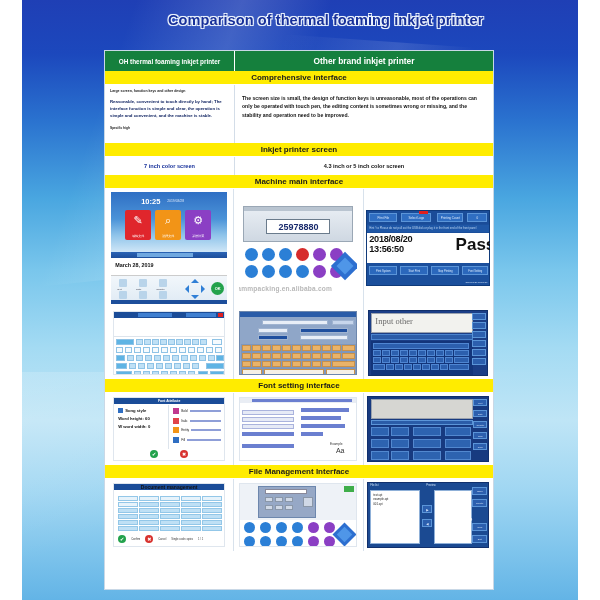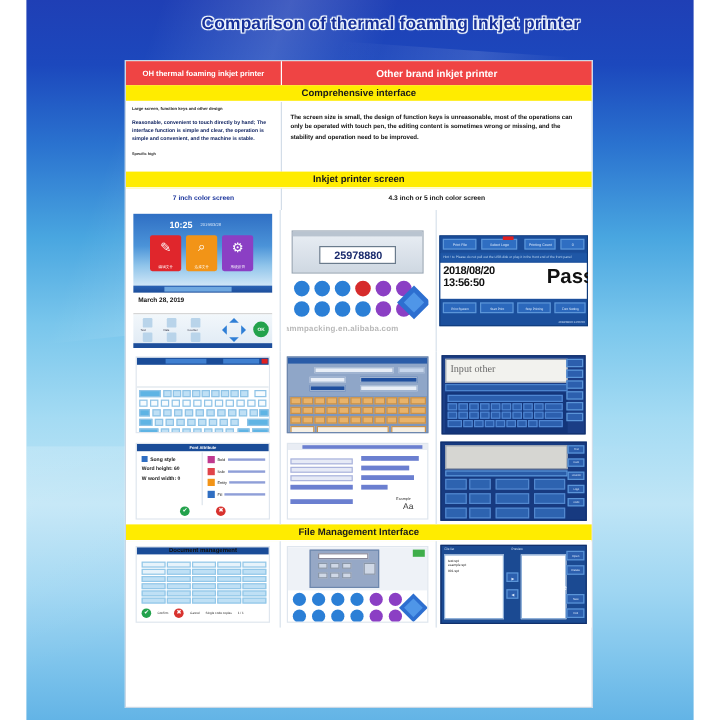--- a/index.html
+++ b/index.html
@@ -61,21 +61,21 @@
     position: absolute;
     left: 104px; top: 50px; width: 390px; height: 540px;
     background: #ffffff;
     border: 1px solid #c9d8e6;
     z-index: 4;
     display: flex; flex-direction: column;
   }
 
   .hdr-row { display: flex; height: 20px; }
   .hdr-cell {
-    background: #ef4444;
+    background: #15803d;
     color: #ffffff;
     font-size: 6.4px; font-weight: bold;
     display: flex; align-items: center; justify-content: center;
     text-align: center;
     border-right: 1px solid #ffffff;
   }
   .hdr-cell.c1 { width: 130px; }
   .hdr-cell.c2 { flex: 1; font-size: 8.4px; border-right: none; }
 
   .band {
@@ -348,20 +348,21 @@
     </div>
     <div class="cell-r apr-r">The screen size is small, the design of function keys is unreasonable, most of the operations can only be operated with touch pen, the editing content is sometimes wrong or missing, and the stability and operation need to be improved.</div>
   </div>
 
   <div class="band">Inkjet printer screen</div>
   <div class="scr-row">
     <div class="scr-l">7 inch color screen</div>
     <div class="scr-r">4.3 inch or 5 inch color screen</div>
   </div>
 
+  <div class="band">Machine main interface</div>
   <div class="pics r1">
 
     <div class="pic">
       <div class="shot s1a">
         <div class="top"></div>
         <div class="clock">10:25</div>
         <div class="cdate">2019/03/28</div>
 
         <div class="tile t1">
           <div class="tglyph">✎</div>
@@ -633,20 +634,21 @@
           <span class="sb" style="top:9px;"></span>
           <span class="sb" style="top:18px;"></span>
           <span class="sb" style="top:27px;"></span>
           <span class="sb" style="top:36px;"></span>
           <span class="sb" style="top:45px;"></span>
         </div>
       </div>
     </div>
   </div>
 
+  <div class="band">Font setting interface</div>
   <div class="pics r3">
 
     <div class="pic">
       <div class="shot s3a">
         <div class="tb">Font Attribute</div>
         <div class="mid">
           <div class="lft">
             <div class="lrow">
               <span class="chip"></span><span>Song style</span>
             </div>

